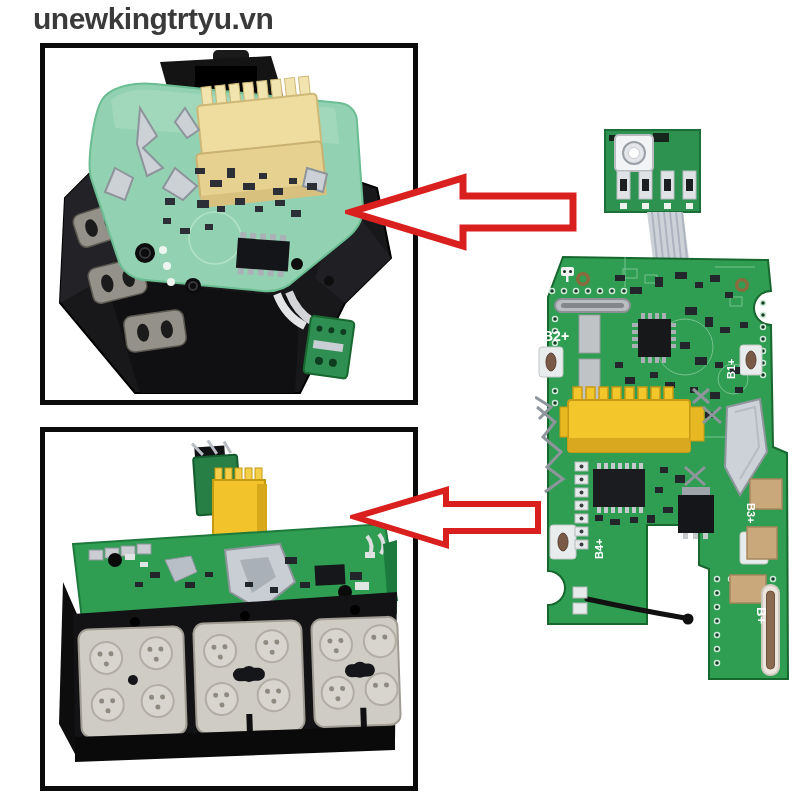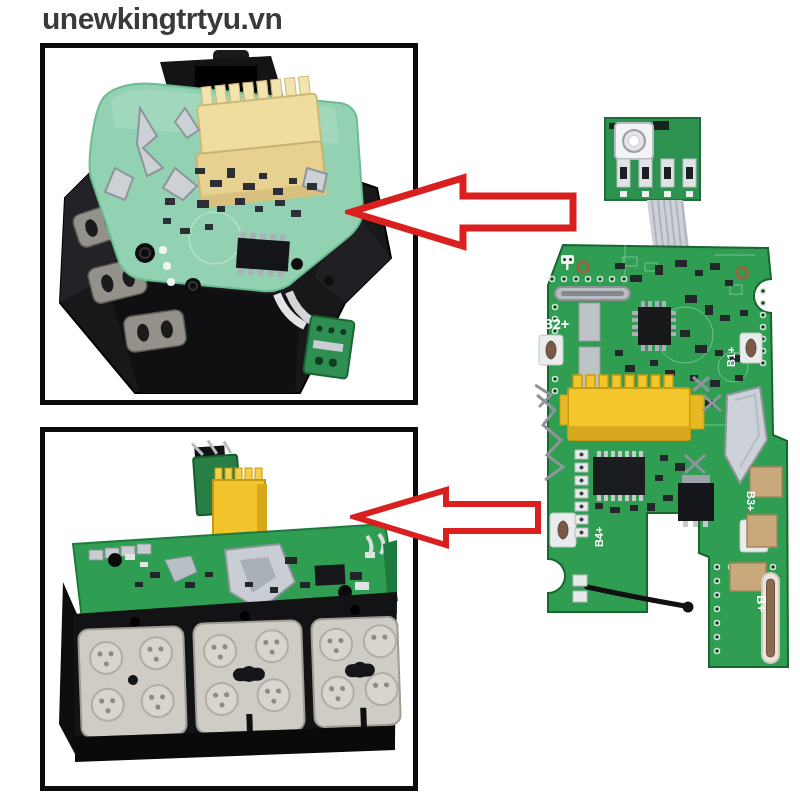--- a/index.html
+++ b/index.html
@@ -1,26 +1,26 @@
 <!DOCTYPE html>
 <html><head>
 <meta charset="utf-8">
 <style>
   html,body{margin:0;padding:0;background:#ffffff;width:800px;height:800px;overflow:hidden;
             font-family:"Liberation Sans", sans-serif;position:relative;}
   .stage{position:absolute;left:0;top:0;width:800px;height:800px;background:#fff;}
   .watermark{position:absolute;left:33px;top:2px;font-size:30px;font-weight:bold;
-             color:#3a3a3a;letter-spacing:-0.5px;z-index:6;margin-left:9px;}
+             color:#3a3a3a;letter-spacing:-0.5px;z-index:6;}
   .frame{position:absolute;border:5px solid #0b0b0b;background:#fff;box-sizing:border-box;z-index:1;}
   .frame-top{left:40px;top:43px;width:378px;height:362px;}
   .frame-bottom{left:40px;top:427px;width:378px;height:364px;}
   .arrow{position:absolute;z-index:5;}
   .arrow-top{left:345px;top:170px;}
   .arrow-bottom{left:350px;top:482px;}
-  .right-pcb{position:absolute;left:535px;top:95px;z-index:2;}
+  .right-pcb{position:absolute;left:535px;top:107px;z-index:2;}
   svg{display:block;}
   .pcb-label{font-family:"Liberation Sans",sans-serif;font-weight:bold;fill:#ffffff;}
 </style>
 </head>
 <body>
 
 <div class="stage">
 
   <div class="watermark">unewkingtrtyu.vn</div>
 

